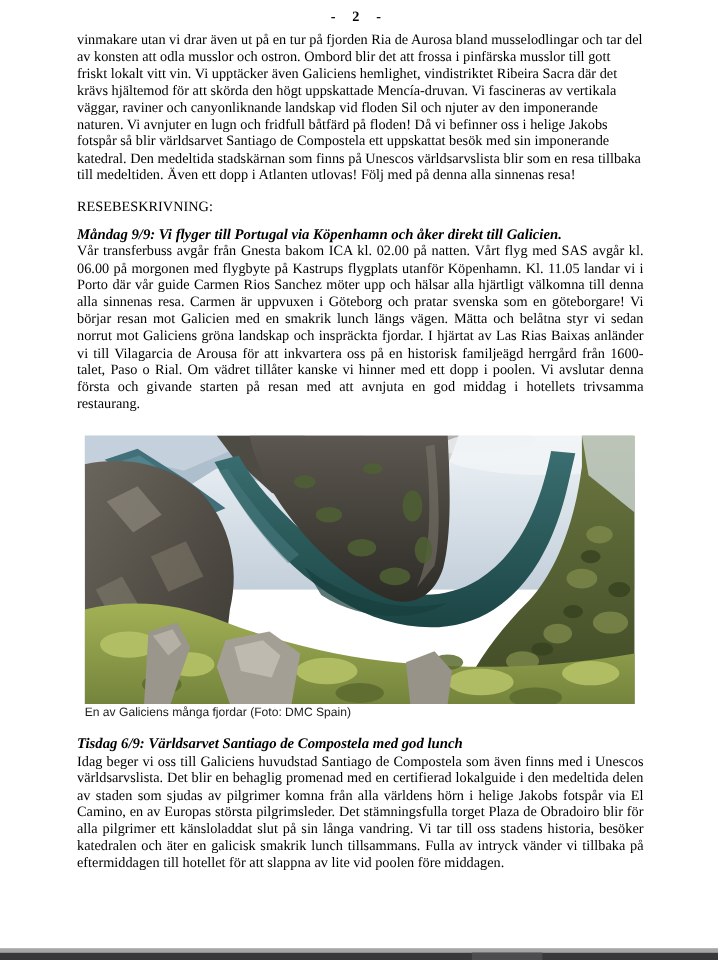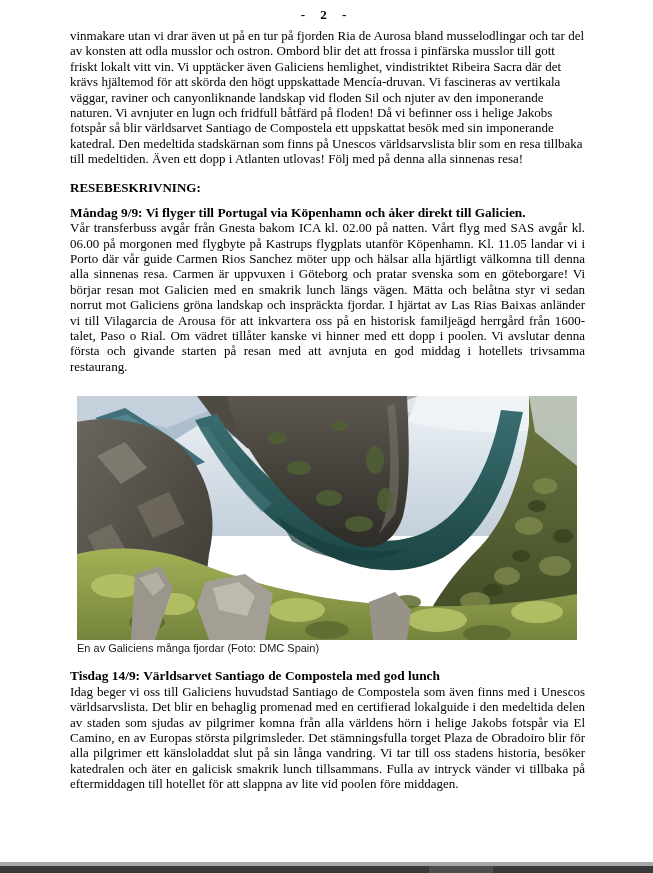--- a/index.html
+++ b/index.html
@@ -18,24 +18,24 @@
     letter-spacing:6px;
   }
   .col{
     position:absolute;left:70px;top:28px;width:515px;
   }
   .body-par{
     font-size:13px;line-height:15.4px;margin:0;
   }
   .just{text-align:justify;}
   .sect-heading{
-    font-size:13px;font-weight:bold;margin:13px 0 0 0;
+    font-size:13px;font-weight:normal;margin:13px 0 0 0;
   }
   .day-heading{
-    font-size:13.4px;font-weight:bold;margin:9px 0 0 0;line-height:15.5px;
+    font-size:13.4px;font-weight:bold;margin:9px 0 0 0;line-height:15.5px;font-style:italic;
   }
   .day-heading.second{margin-top:13px;}
   figure{
     margin:22px 0 0 7px;padding:0;width:500px;
   }
   figure svg{display:block;width:500px;height:244px;}
   figcaption{
     font-family:"Liberation Sans", sans-serif;
     font-size:11px;line-height:13px;
     color:#1a1a1a;
@@ -166,21 +166,21 @@
 
         <path d="M128,186 L168,178 L196,198 L188,244 H132 L120,210 Z" fill="#a49f94"></path>
         <path d="M136,192 L162,186 L178,200 L170,220 L142,214 Z" fill="#c6c1b5" opacity="0.8"></path>
         <path d="M292,206 L318,196 L334,214 L330,244 H296 Z" fill="#989388"></path>
         <path d="M58,178 L84,170 L96,192 L78,244 H54 Z" fill="#9b968b"></path>
         <path d="M62,182 L80,176 L88,190 L76,200 Z" fill="#bcb7ab" opacity="0.8"></path>
       </svg>
       <figcaption>En av Galiciens många fjordar (Foto: DMC Spain)</figcaption>
     </figure>
 
-    <h3 class="day-heading second">Tisdag 14/9: Världsarvet Santiago de Compostela med god lunch</h3>
+    <h3 class="day-heading second">Tisdag 6/9: Världsarvet Santiago de Compostela med god lunch</h3>
     <p class="body-par just">Idag beger vi oss till Galiciens huvudstad Santiago de Compostela som även finns med i Unescos världsarvslista. Det blir en behaglig promenad med en certifierad lokalguide i den medeltida delen av staden som sjudas av pilgrimer komna från alla världens hörn i helige Jakobs fotspår via El Camino, en av Europas största pilgrimsleder. Det stämningsfulla torget Plaza de Obradoiro blir för alla pilgrimer ett känsloladdat slut på sin långa vandring. Vi tar till oss stadens historia, besöker katedralen och äter en galicisk smakrik lunch tillsammans. Fulla av intryck vänder vi tillbaka på eftermiddagen till hotellet för att slappna av lite vid poolen före middagen.</p>
 
   </div>
 </div>
 
 <div class="win-edge"></div>
 <div class="taskbar">
   <div class="task-item"></div>
 </div>
 

